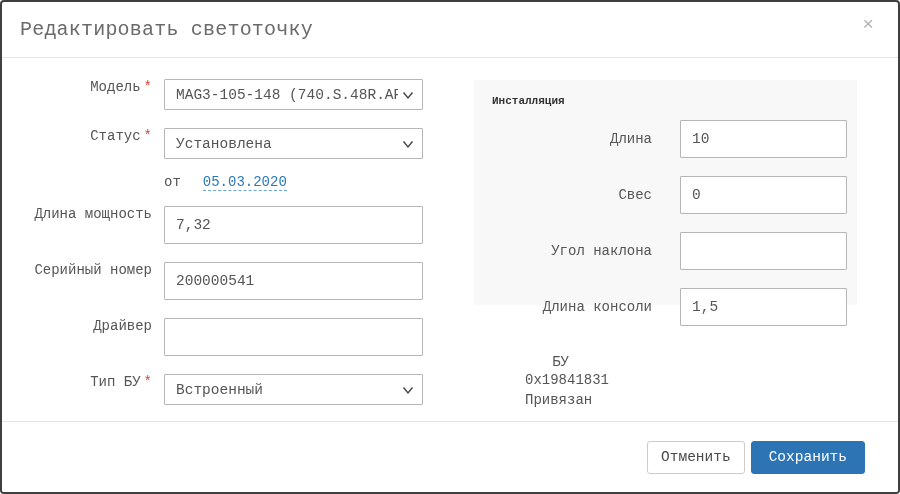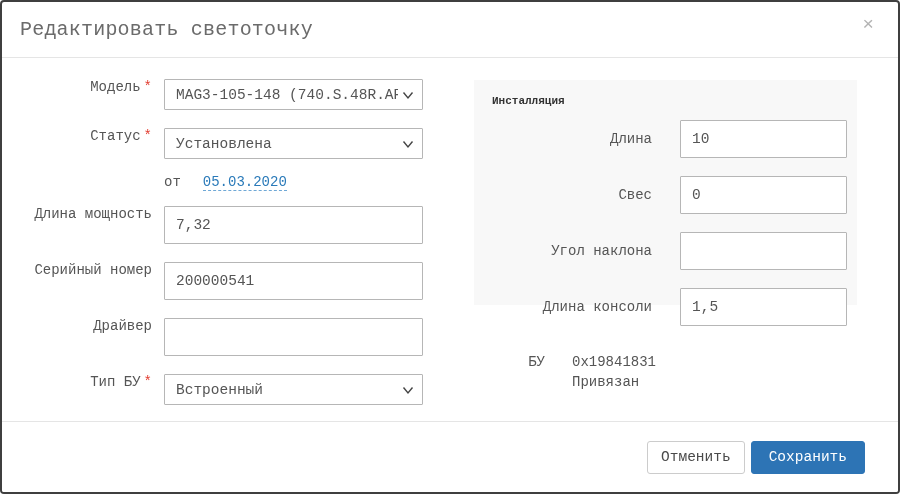--- a/index.html
+++ b/index.html
@@ -52,21 +52,21 @@
   
   .install-panel{
     position:absolute;left:472px;top:21px;width:383px;height:225px;
     background:#f8f8f8;
   }
   .panel-title{font-size:11px;font-weight:700;color:#333;padding:15px 0 0 18px;margin:0 0 13px 0;}
   .install-row{display:flex;align-items:center;margin-bottom:18px;}
   .install-row .flabel{width:178px;margin-right:28px;}
   .install-row .text-input{width:167px;}
   
-  .bu-row{position:absolute;left:472px;top:293px;display:flex;font-size:14px;}
+  .bu-row{position:absolute;left:496px;top:293px;display:flex;font-size:14px;flex-direction:column;}
   .bu-label{width:71px;text-align:right;flex:none;color:#555;padding-top:2px;}
   .bu-values{margin-left:27px;line-height:20px;color:#555;}
   
   .modal-footer{
     position:absolute;left:0;right:0;bottom:0;height:71px;
     border-top:1px solid #e5e5e5;display:flex;align-items:center;justify-content:flex-end;
     padding:0 33px;gap:6px;background:#fff;
   }
   .btn{
     height:33px;border-radius:3px;font-family:inherit;font-size:14.5px;cursor:pointer;

